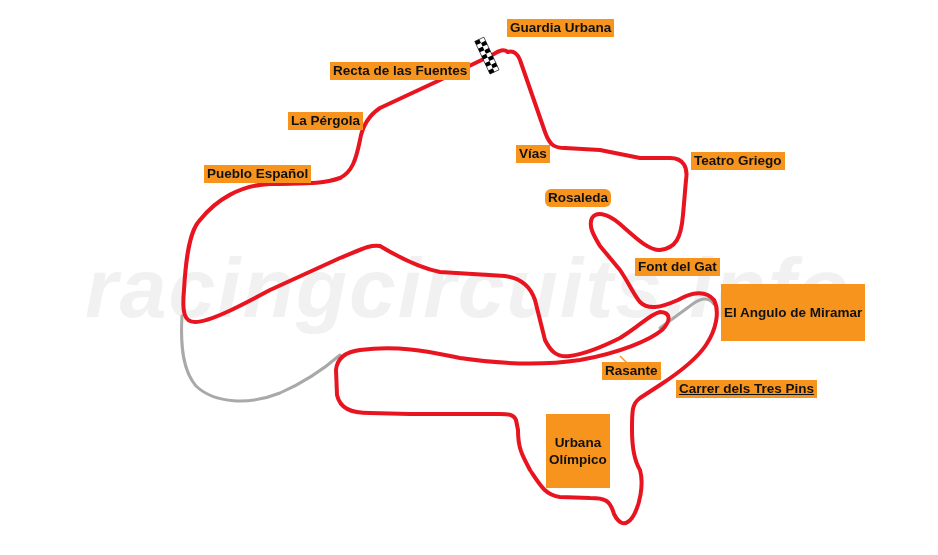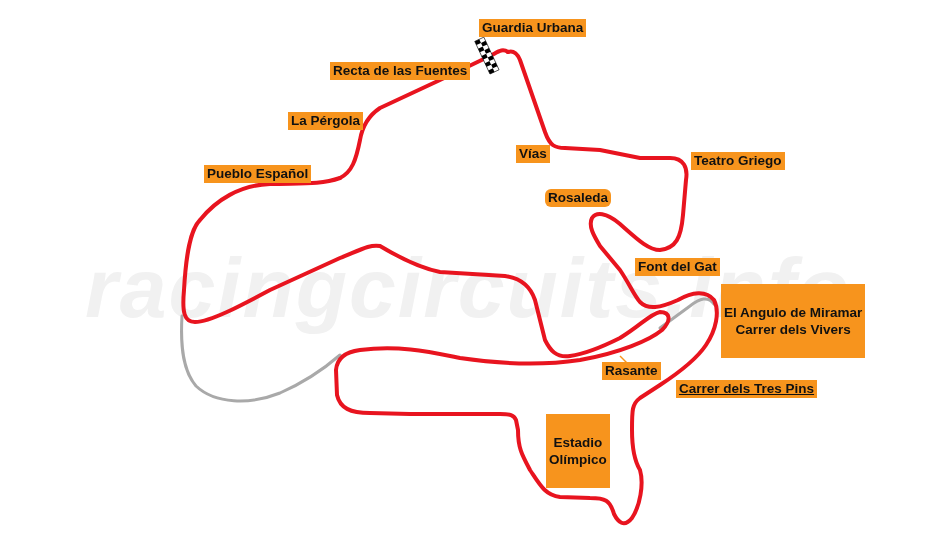--- a/index.html
+++ b/index.html
@@ -39,30 +39,29 @@
         <rect x="1" y="2" width="5" height="4"></rect>
       <rect x="-4" y="6" width="5" height="4"></rect>
         <rect x="1" y="10" width="5" height="4"></rect>
       <rect x="-4" y="14" width="5" height="4"></rect>
     </g>
   </g>
 
   <line x1="620" y1="356" x2="628" y2="364" stroke="#f7941d" stroke-width="1.5"></line>
 </svg>
 
-<div class="label" style="left:479px; top:19px;">Guardia Urbana</div>
+<div class="label" style="left:507px; top:19px;">Guardia Urbana</div>
 <div class="label" style="left:287px; top:62px;margin-left:43px;">Recta de las Fuentes</div>
 <div class="label" style="left:276px; top:112px;margin-left:12px;">La Pérgola</div>
 <div class="label" style="left:204px; top:165px;text-align:right;">Pueblo Español</div>
 <div class="label" style="left:516px; top:145px;">Vías</div>
 <div class="label" style="left:691px; top:152px;">Teatro Griego</div>
 <div class="label" style="left:545px; top:189px;border-radius:6px;">Rosaleda</div>
 <div class="label" style="left:635px; top:258px;">Font del Gat</div>
 <div class="label multi" style="left:721px; top:284px;">
   <span>El Angulo de Miramar</span>
-  <span>Carrer dels Vivers</span>
 </div>
 <div class="label" style="left:602px; top:362px;">Rasante</div>
 <div class="label" style="left:676px; top:380px;text-decoration:underline;">Carrer dels Tres Pins</div>
 <div class="label multi" style="left:546px; top:414px;">
-  <span>Estadio</span>
+  <span>Urbana</span>
   <span>Olímpico</span>
 </div>
 
 </body></html>

